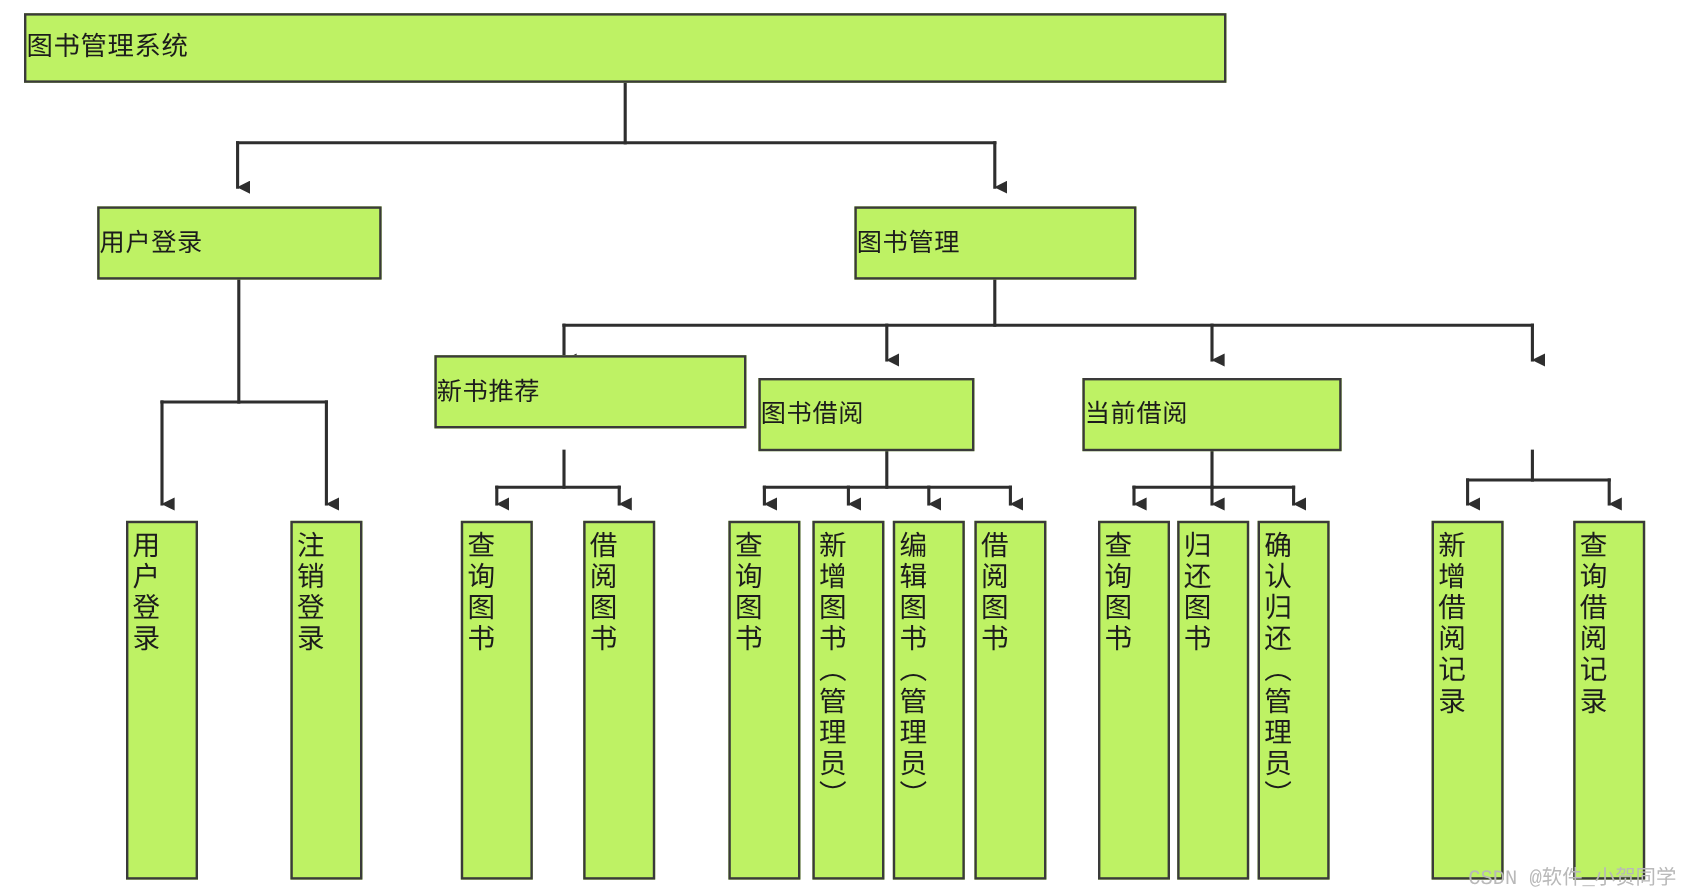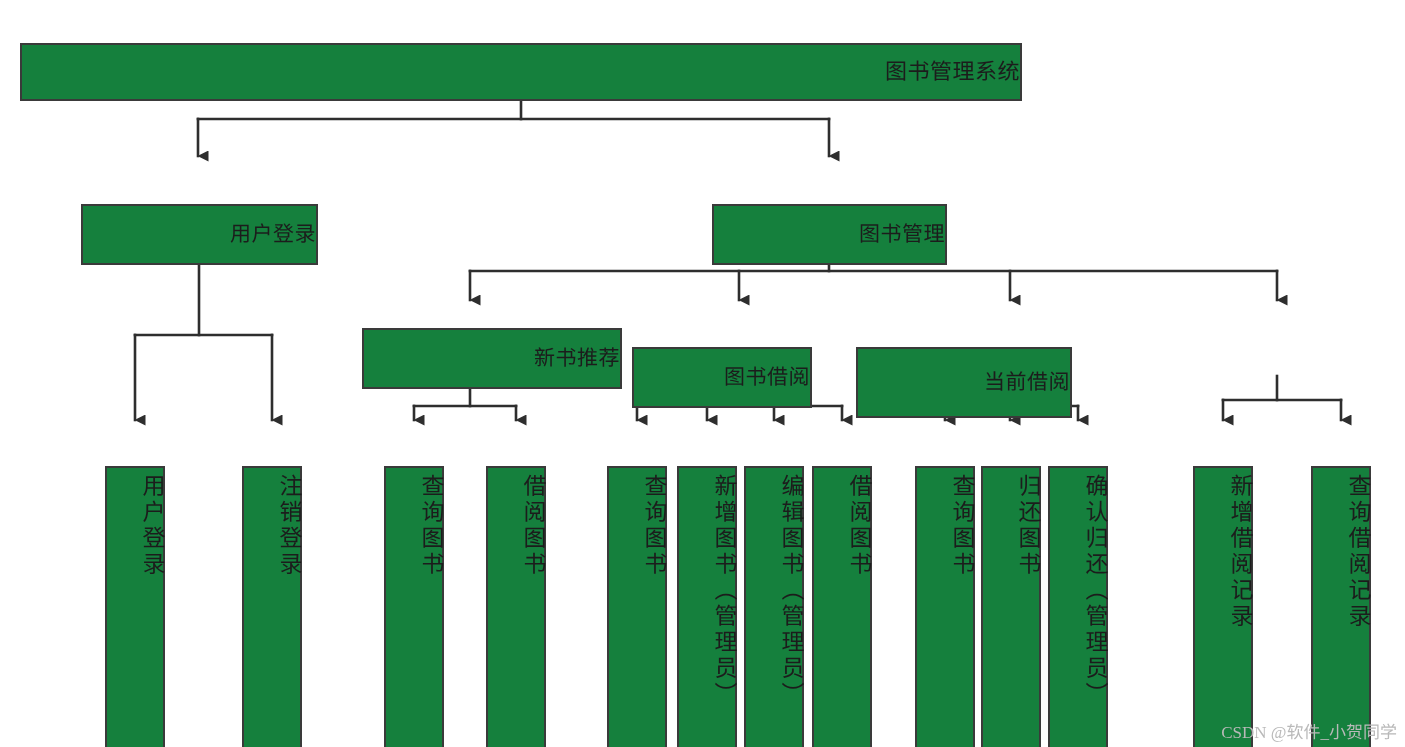--- a/index.html
+++ b/index.html
@@ -21,26 +21,25 @@
     left: 0;
     top: 0;
     width: 1405px;
     height: 747px;
     pointer-events: none;
   }
   .node {
     position: absolute;
     box-sizing: border-box;
     border: 2.5px solid #3a3a3a;
-    background: #15803d;
+    background: #bef264;
     display: flex;
     align-items: center;
-    justify-content: flex-end;
+    justify-content: flex-start;
     color: #1c1c1c;
-    margin-top: 32px;
   }
   .node .label {
     display: block;
     text-align: center;
     line-height: 1.18;
     white-space: nowrap;
   }
   
   .node.horiz .label {
     font-size: 21px;
@@ -62,21 +61,21 @@
     letter-spacing: 3px;
     white-space: nowrap;
   }
   .watermark {
     position: absolute;
     right: 8px;
     bottom: 4px;
     font-size: 17px;
     color: #b9b9b9;
     white-space: nowrap;
-    font-family: Liberation Serif, serif;
+    font-family: Liberation Mono, monospace;
   }
 </style>
 </head>
 <body>
 
 <div id="canvas">
 
   <svg id="edges" viewBox="0 0 1405 747" width="1405" height="747" xmlns="http://www.w3.org/2000/svg">
     <defs>
       <marker id="arrow" viewBox="0 0 12 12" refX="5.5" refY="10.5" markerWidth="12" markerHeight="12" orient="auto-start-reverse" markerUnits="userSpaceOnUse">
@@ -128,33 +127,33 @@
   </svg>
 
   <div class="node root horiz" style="left:20px; top:11px; width:1002px; height:58px;">
     <span class="label">图书管理系统</span>
   </div>
 
   <div class="node horiz" style="left:81px; top:172px; width:237px; height:61px;">
     <span class="label">用户登录</span>
   </div>
 
-  <div class="node horiz" style="left:712px; top:172px; width:235px; height:61px;padding-left:20px;">
+  <div class="node horiz" style="left:712px; top:172px; width:235px; height:61px;">
     <span class="label">图书管理</span>
   </div>
 
   <div class="node horiz" style="left:362px; top:296px; width:260px; height:61px;font-family:Liberation Serif, serif;">
     <span class="label">新书推荐</span>
   </div>
 
   <div class="node horiz" style="left:632px; top:315px; width:180px; height:61px;">
     <span class="label">图书借阅</span>
   </div>
 
-  <div class="node horiz" style="left:856px; top:315px; width:216px; height:71px;">
+  <div class="node horiz" style="left:902px; top:315px; width:216px; height:61px;">
     <span class="label">当前借阅</span>
   </div>
 
 
   <div class="node vert" style="left:105px; top:434px; width:60px; height:299px;">
     <span class="label">用户登录</span>
   </div>
 
   <div class="node vert" style="left:242px; top:434px; width:60px; height:299px;">
     <span class="label">注销登录</span>

